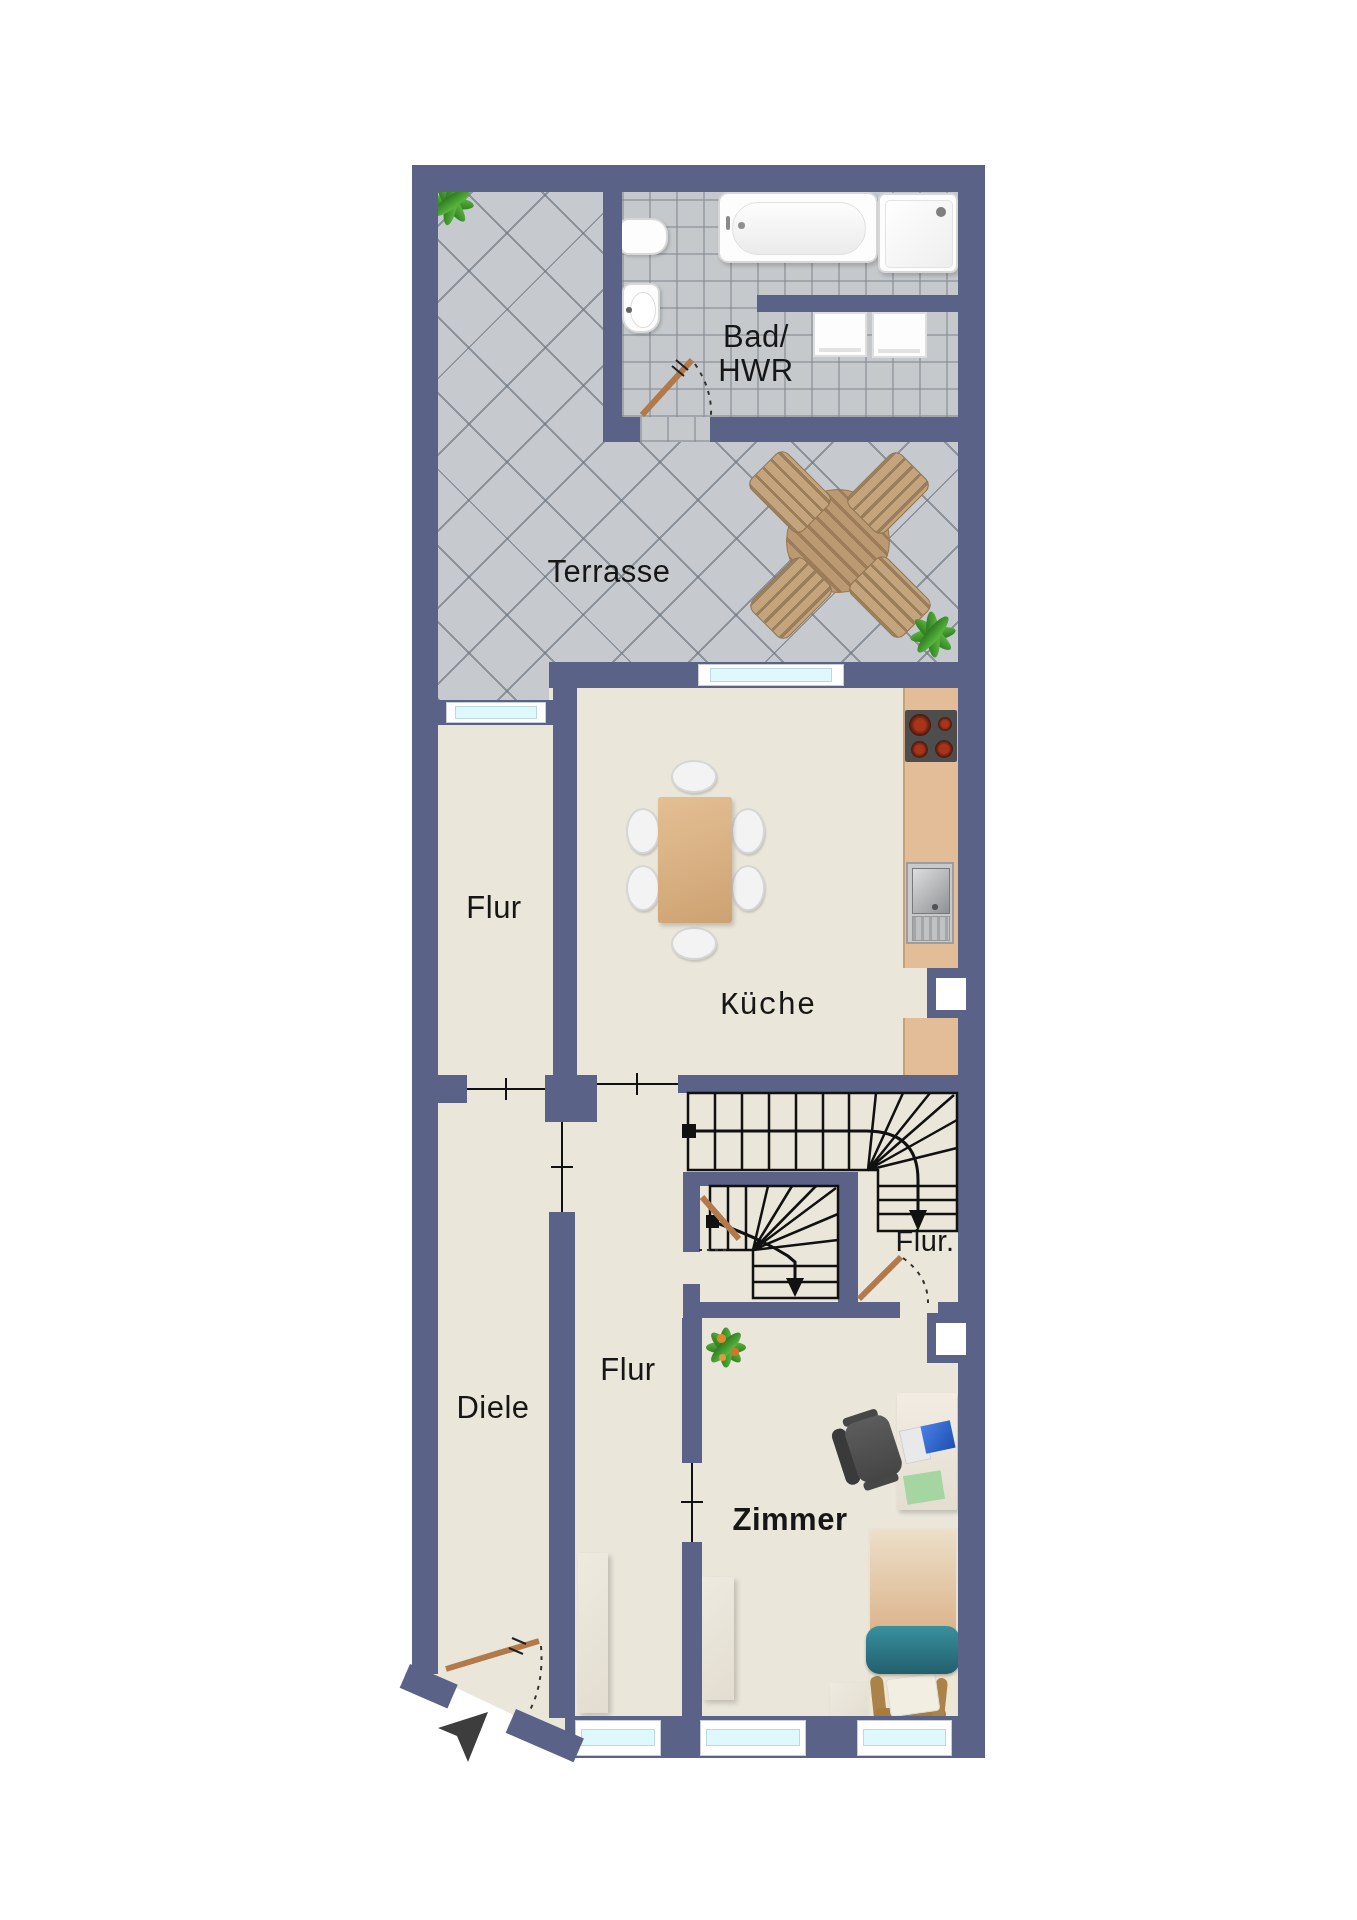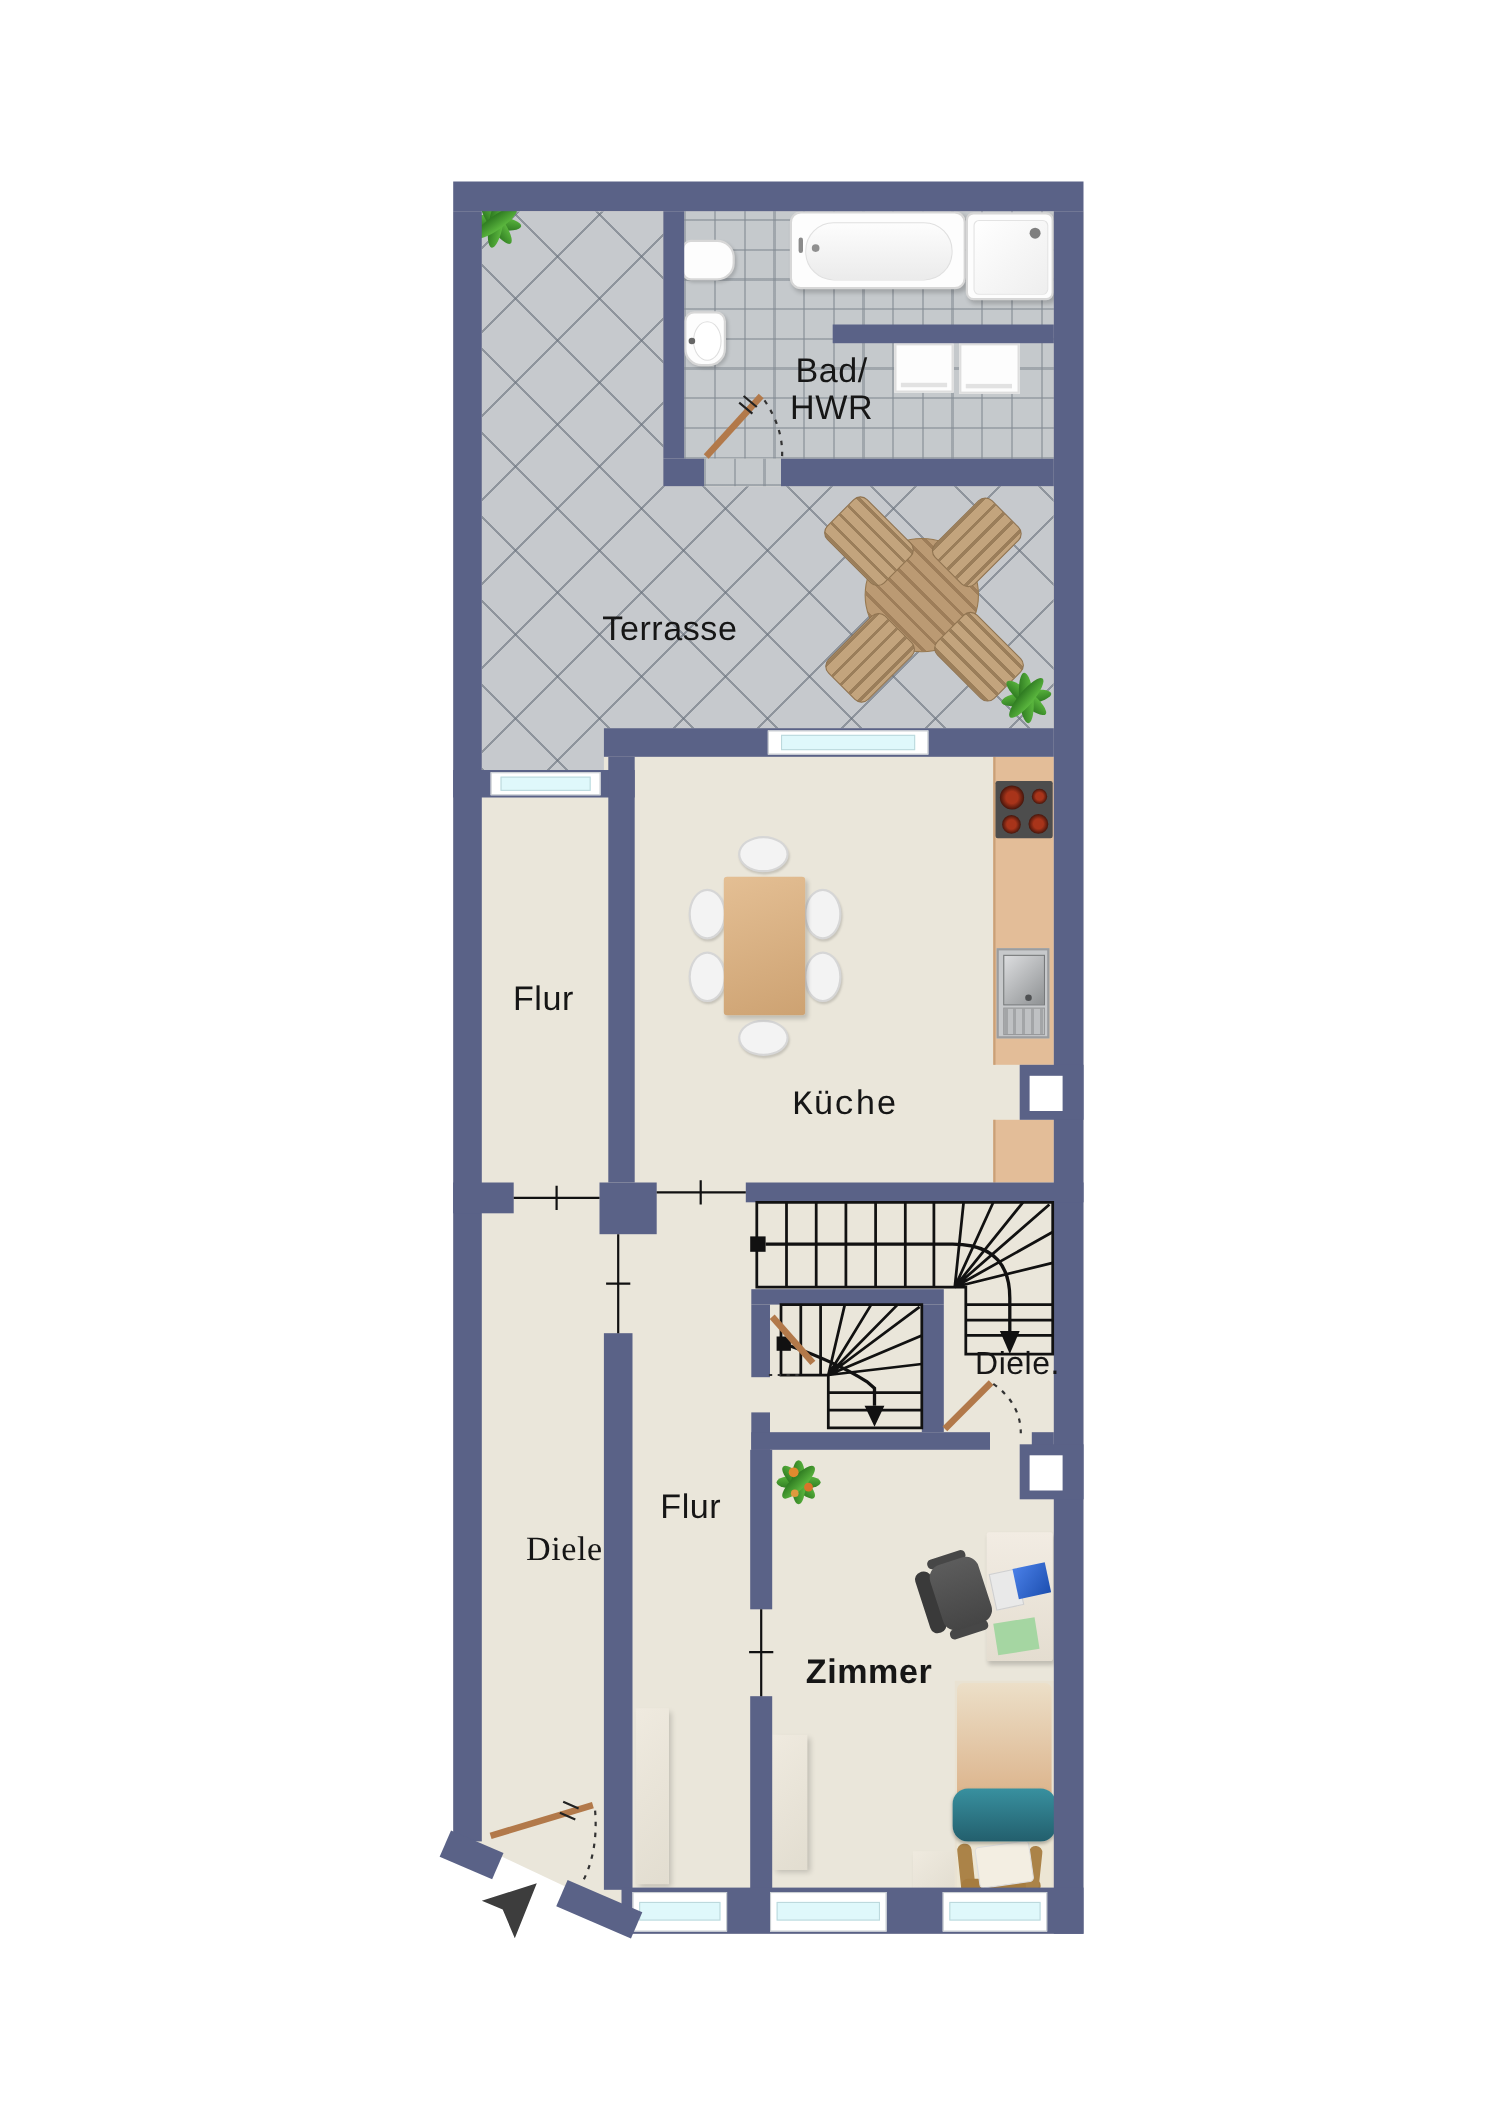--- a/index.html
+++ b/index.html
@@ -272,18 +272,18 @@
     </g>
   </svg>
 
   <div class="label" style="left:756px;top:354px;text-align:center;line-height:34px;">
     <span>Bad/</span><br>
     <span>HWR</span>
   </div>
   <div class="label" style="left:609px;top:572px;"><span>Terrasse</span></div>
   <div class="label" style="left:494px;top:908px;"><span>Flur</span></div>
   <div class="label" style="left:768px;top:1005px;font-family:Liberation Mono, monospace;"><span>Küche</span></div>
-  <div class="label" style="left:925px;top:1241px;font-size:29px;"><span>Diele.</span></div>
+  <div class="label" style="left:925px;top:1241px;font-size:29px;"><span>Flur.</span></div>
   <div class="label" style="left:628px;top:1370px;"><span>Flur</span></div>
-  <div class="label" style="left:513px;top:1408px;font-family:Liberation Serif, serif;"><span>Diele</span></div>
+  <div class="label" style="left:493px;top:1408px;"><span>Diele</span></div>
   <div class="label" style="left:790px;top:1520px;font-weight:bold;"><span>Zimmer</span></div>
 
 </div>
 
 </body></html>

